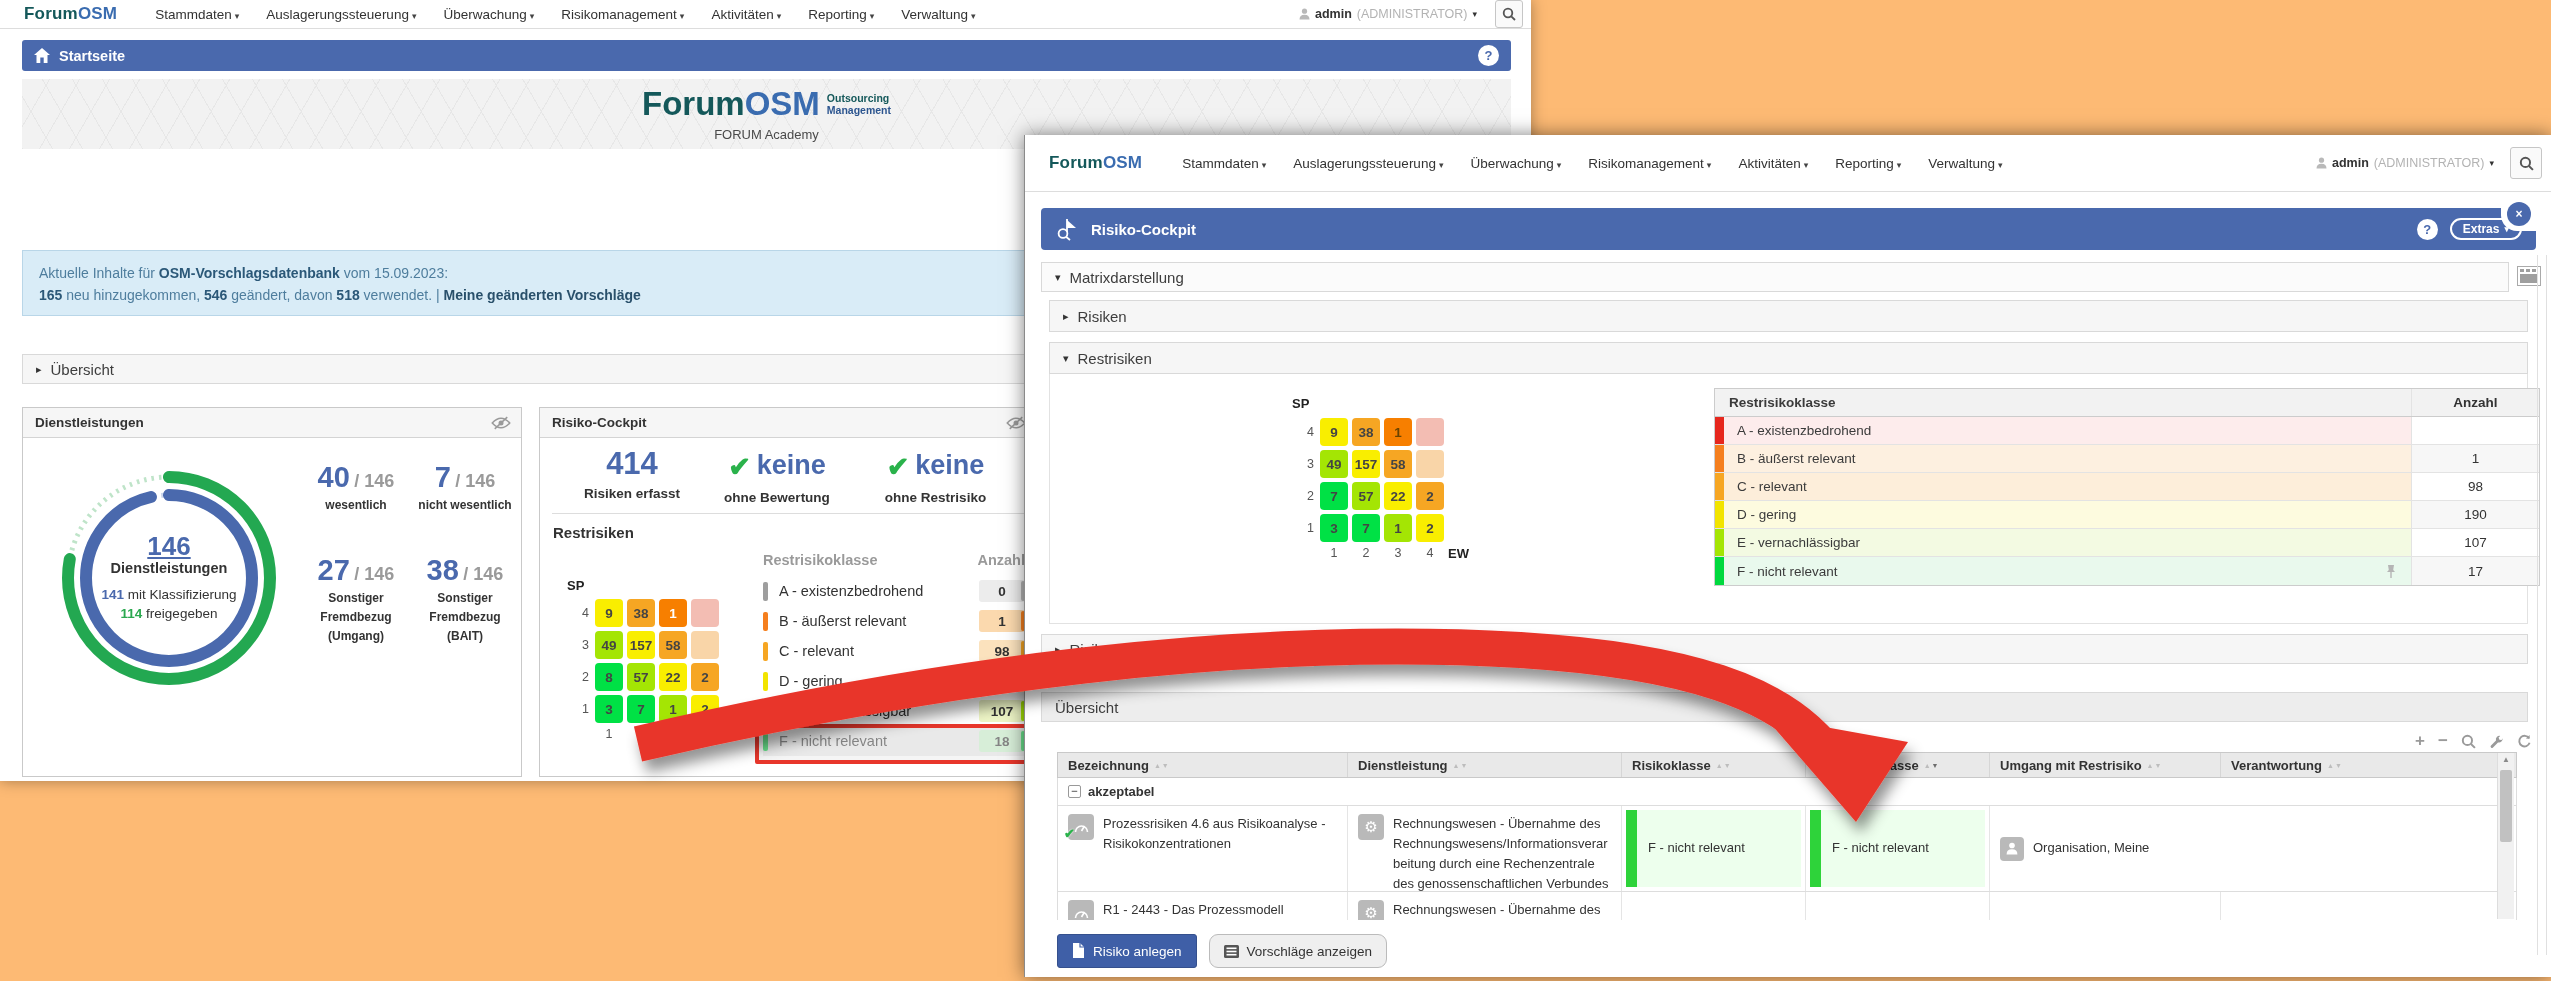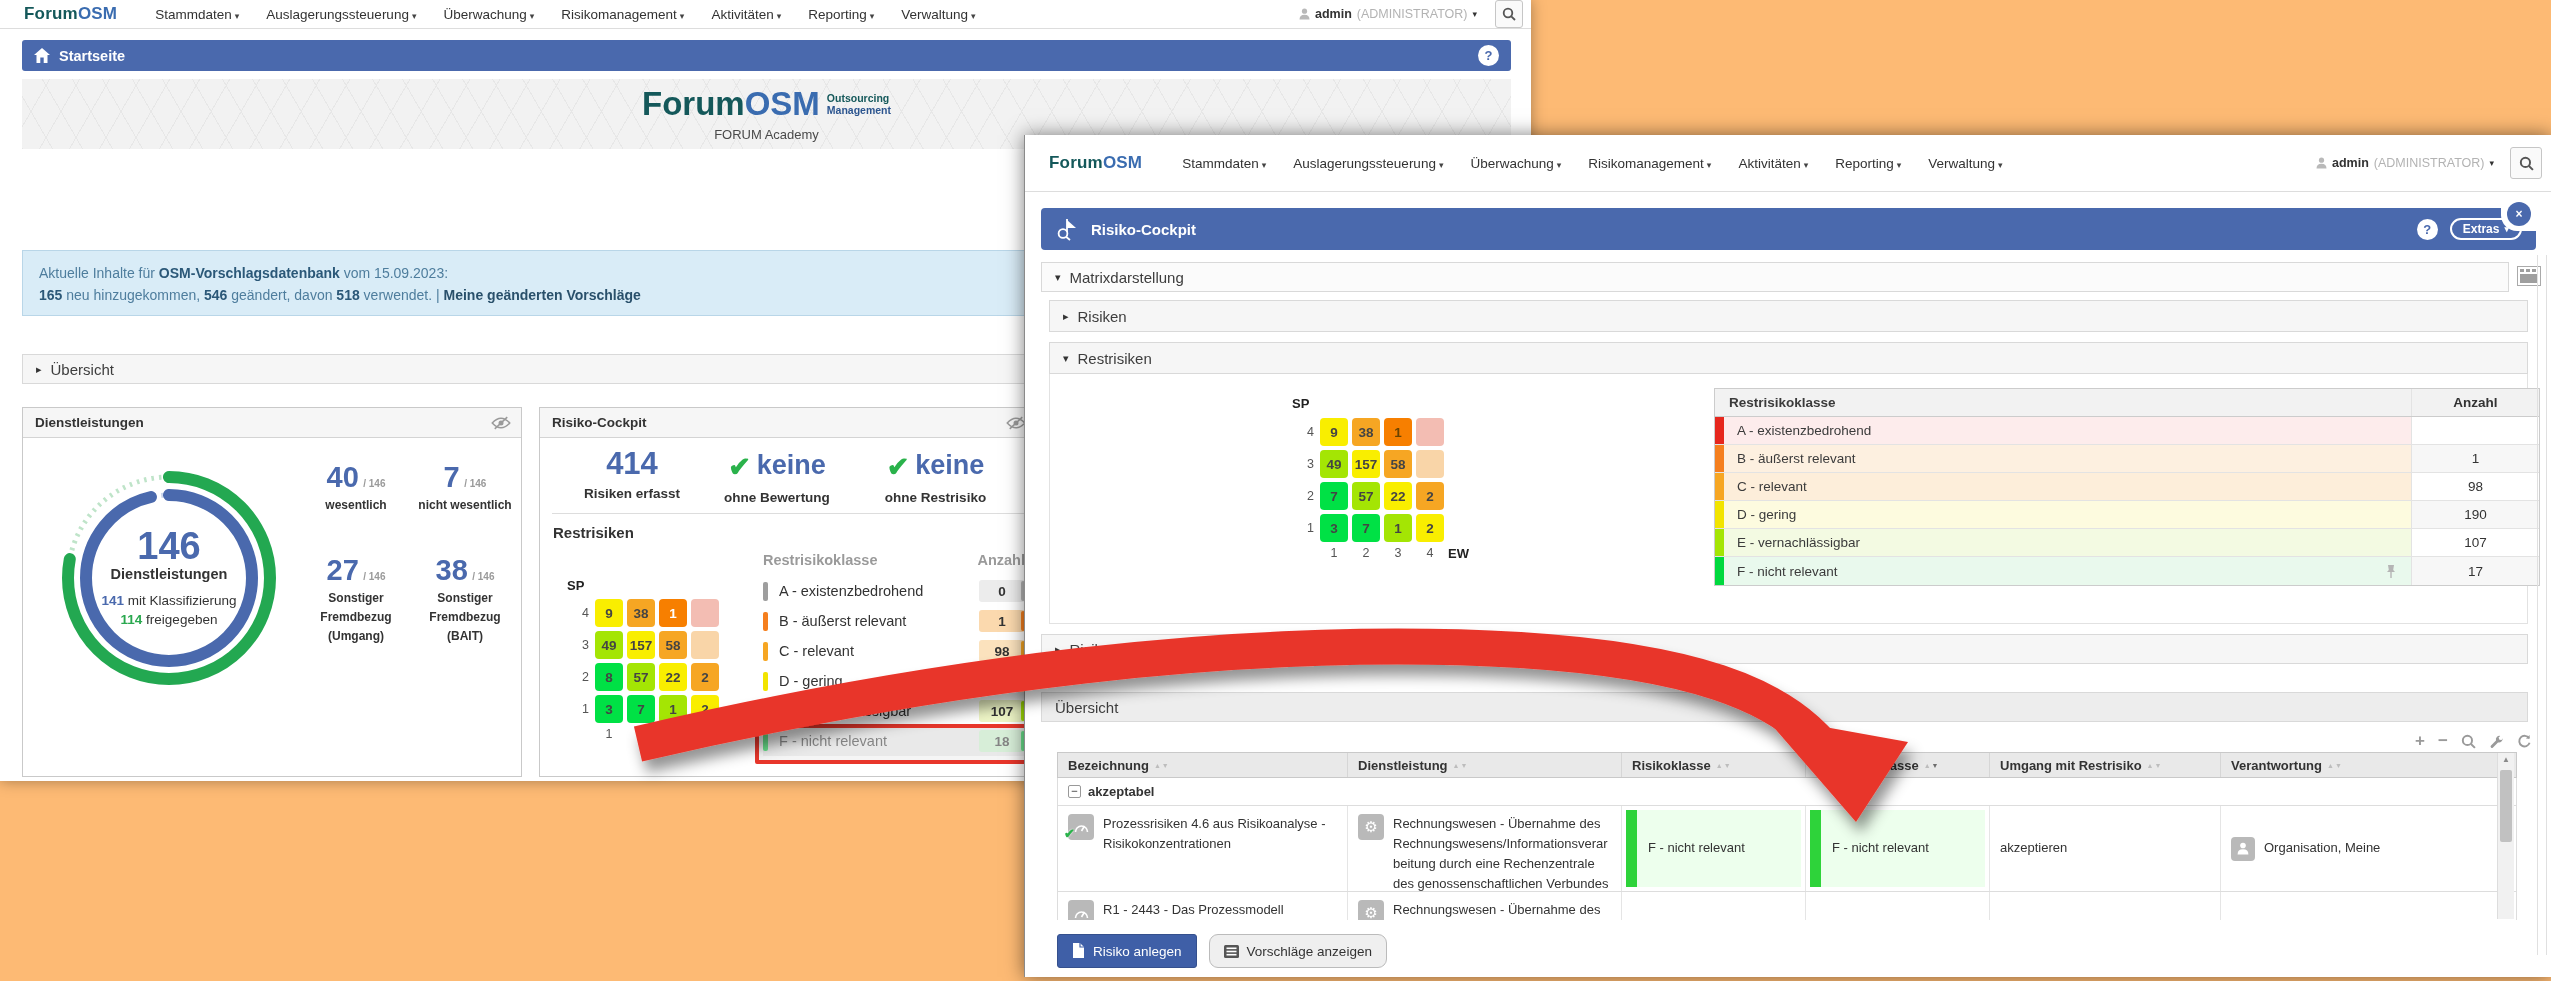--- a/index.html
+++ b/index.html
@@ -58,27 +58,27 @@
           font-size:15px;color:#3d3d3d;cursor:pointer;}
   .colbar .car{font-size:11px;color:#333;margin:0 9px 0 13px;}
 
   
   .panel{background:#fff;border:1px solid #c9c9c9;}
   .phead{height:30px;background:#f6f6f6;border-bottom:1px solid #d4d4d4;display:flex;align-items:center;
          justify-content:space-between;padding:0 10px 0 12px;font-size:13.5px;font-weight:bold;color:#333;}
 
   
   .donut-center{display:flex;flex-direction:column;align-items:center;justify-content:center;text-align:center;}
-  .donut-center .dv{font-size:38px;font-weight:bold;color:#4a69ad;line-height:1.05;}
+  .donut-center .dv{font-size:26px;font-weight:bold;color:#4a69ad;line-height:1.05;text-decoration:underline;}
   .donut-center .dl{font-size:14.5px;font-weight:bold;color:#333;margin-bottom:9px;}
   .donut-center .ds{font-size:13.5px;color:#333;line-height:19px;}
   .donut-center .ds .n1{color:#4a69ad;font-weight:bold;} .donut-center .ds .n2{color:#2aa84f;font-weight:bold;}
   .stat{position:absolute;text-align:center;}
   .stat .sv{font-size:29px;font-weight:bold;color:#4a69ad;line-height:1;}
-  .stat .st{font-size:10px;color:#9a9a9a;font-weight:bold;}
+  .stat .st{font-size:18px;color:#9a9a9a;font-weight:bold;}
   .stat .sl{font-size:12px;font-weight:bold;color:#333;line-height:19px;margin-top:4px;}
 
   .kpi{position:absolute;text-align:center;}
   .kpi .kv{font-size:31px;font-weight:bold;color:#4a69ad;line-height:1;}
   .kpi .kl{font-size:13.5px;font-weight:bold;color:#333;margin-top:7px;}
   .kpi .chk{color:#2ab24b;font-size:27px;font-weight:bold;vertical-align:-2px;margin-right:6px;}
   .kpi .kw{font-size:27px;font-weight:bold;color:#4a69ad;}
   .sect-lbl{font-size:15px;font-weight:bold;color:#333;}
 
   
@@ -634,23 +634,20 @@
               <span class="fb-bar"></span>
               <span>F - nicht relevant</span>
             </div>
         </div>
         <div class="bt-c" style="width:184px;padding:4px;">
           <div class="fbadge" style="height:100%;">
               <span class="fb-bar"></span>
               <span>F - nicht relevant</span>
             </div>
         </div>
-        <div class="bt-c" style="width:231px;display:flex;align-items:center;">
-            <span>akzeptieren</span>
-          </div>
         <div class="bt-c" style="flex:1;border-right:none;display:flex;align-items:center;gap:9px;">
           <span class="icon-sq" style="width:24px;height:24px;">
               <svg width="12" height="13" viewBox="0 0 11 12">
                 <circle cx="5.5" cy="3.2" r="2.6" fill="#fff"></circle>
                 <path d="M0.5 11.5 Q0.5 6.8 5.5 6.8 Q10.5 6.8 10.5 11.5 Z" fill="#fff"></path>
               </svg>
             </span>
           <span>Organisation, Meine</span>
         </div>
       </div>

